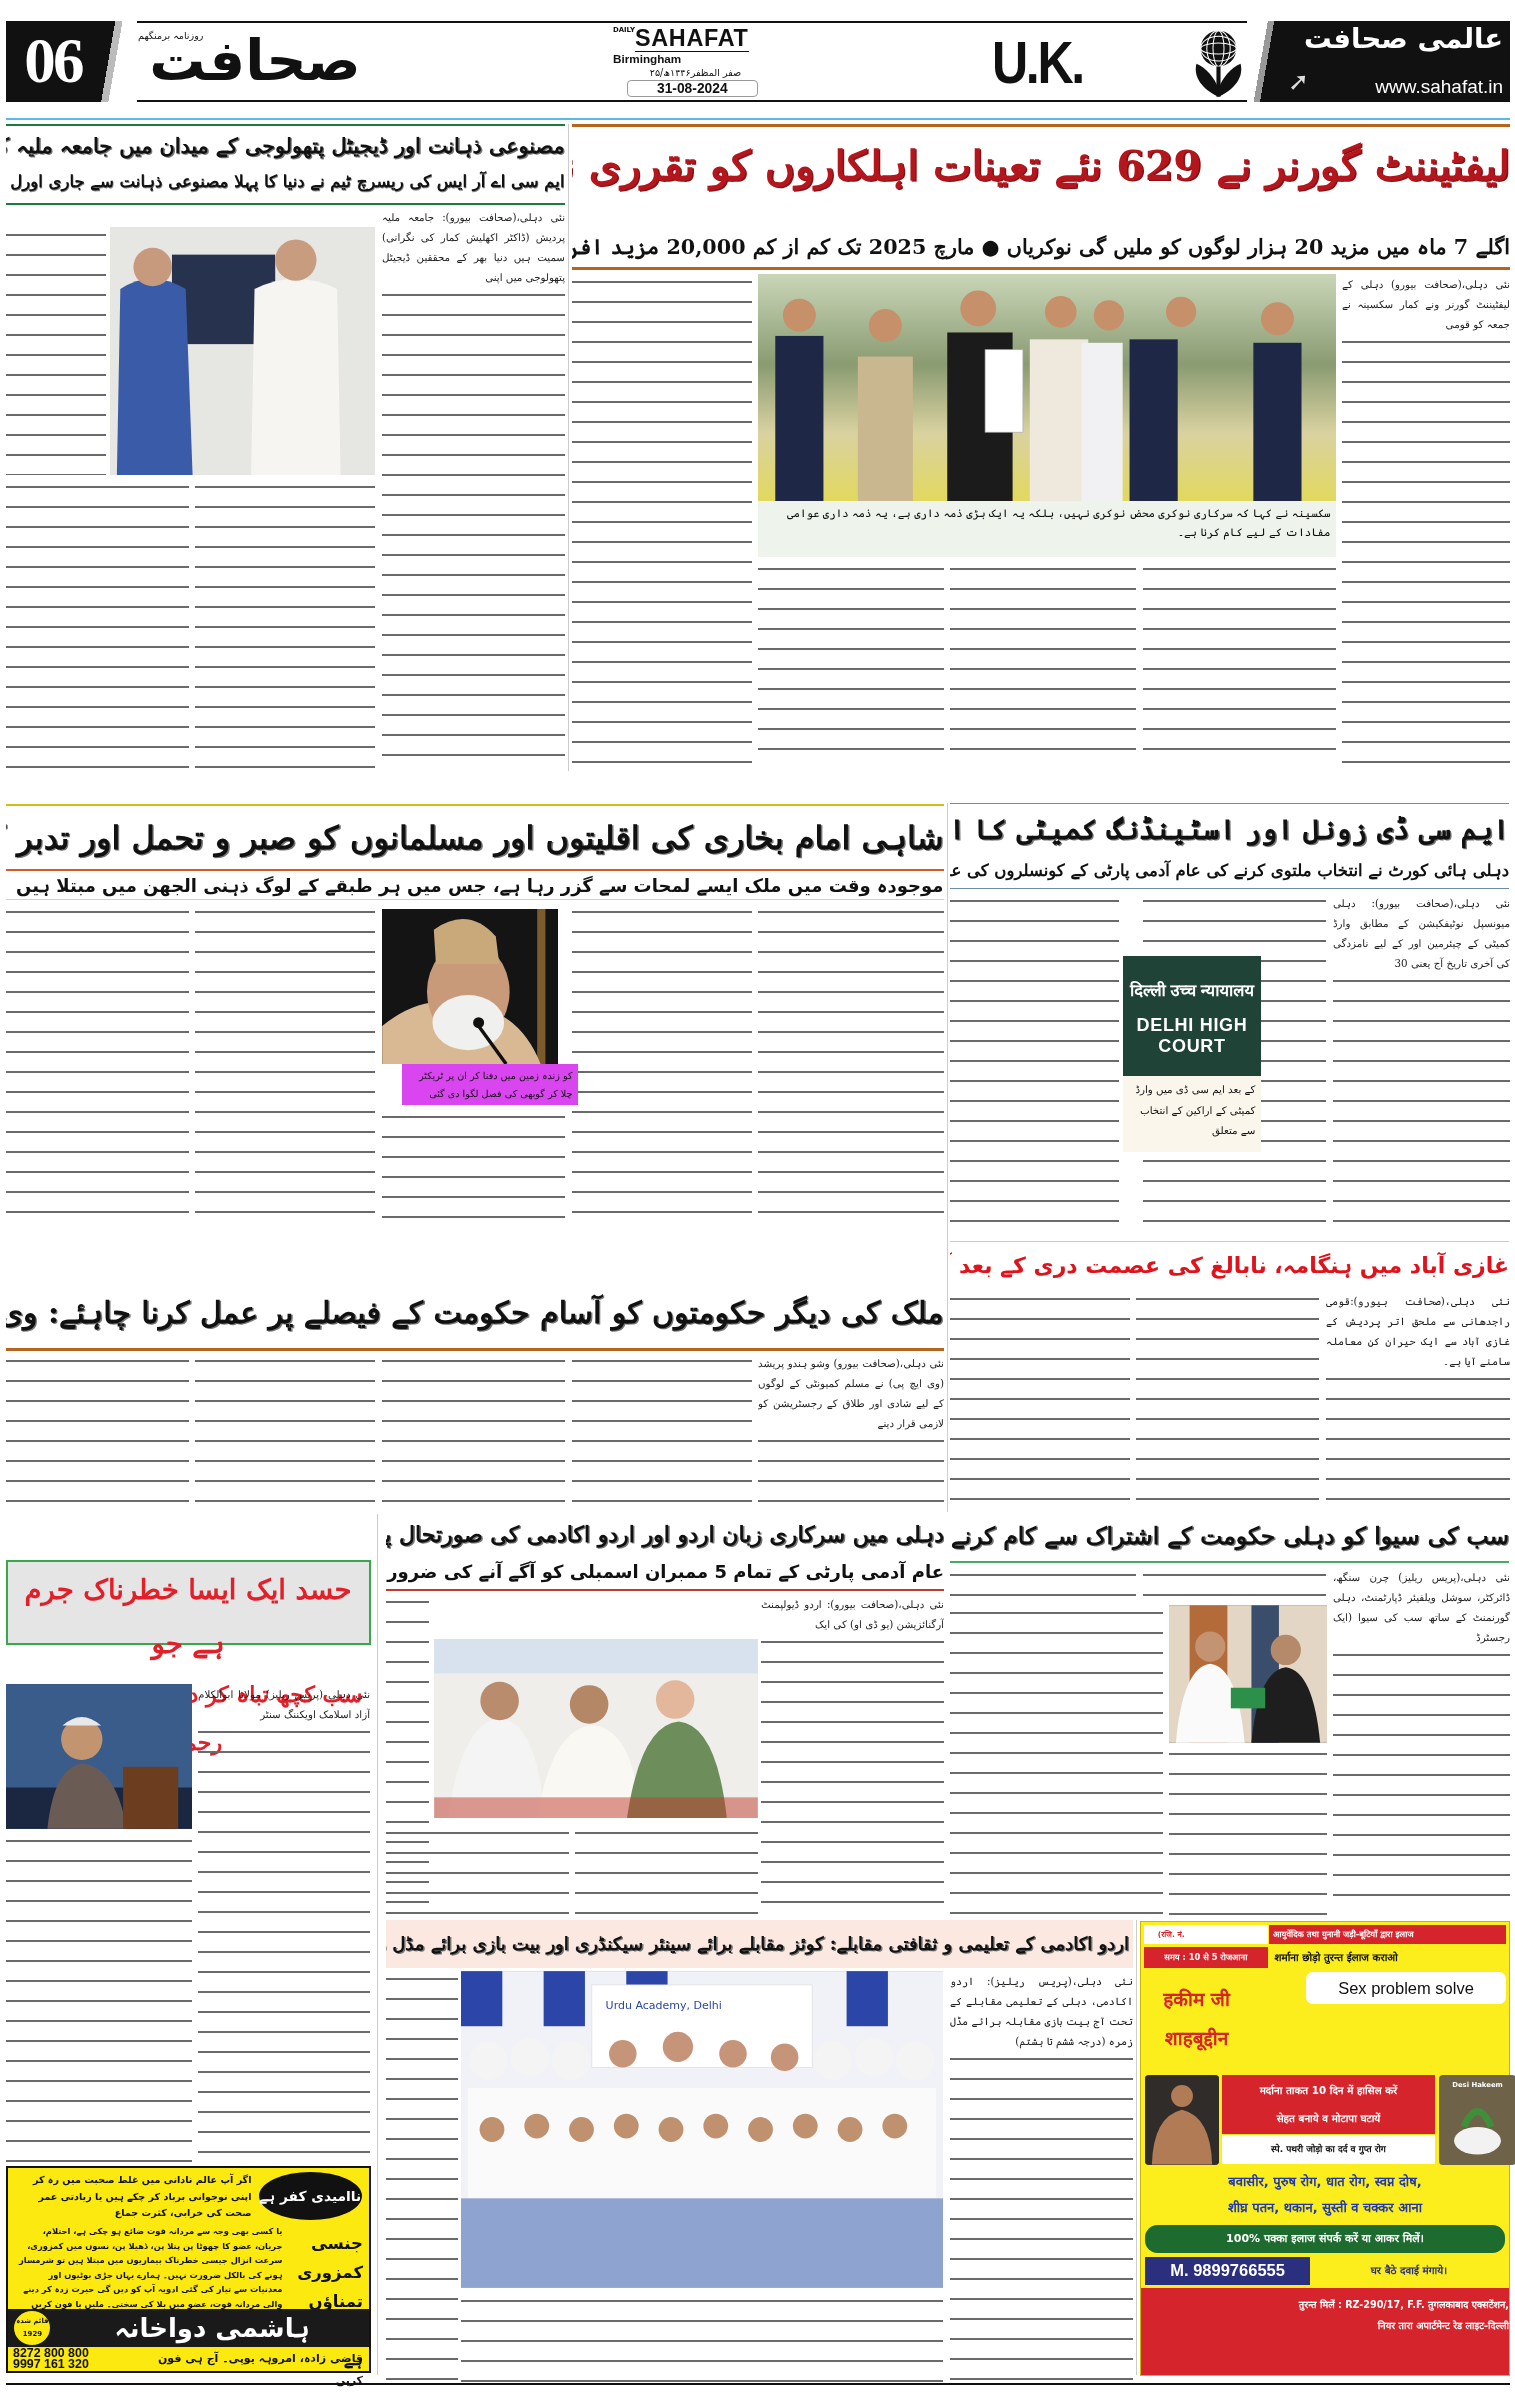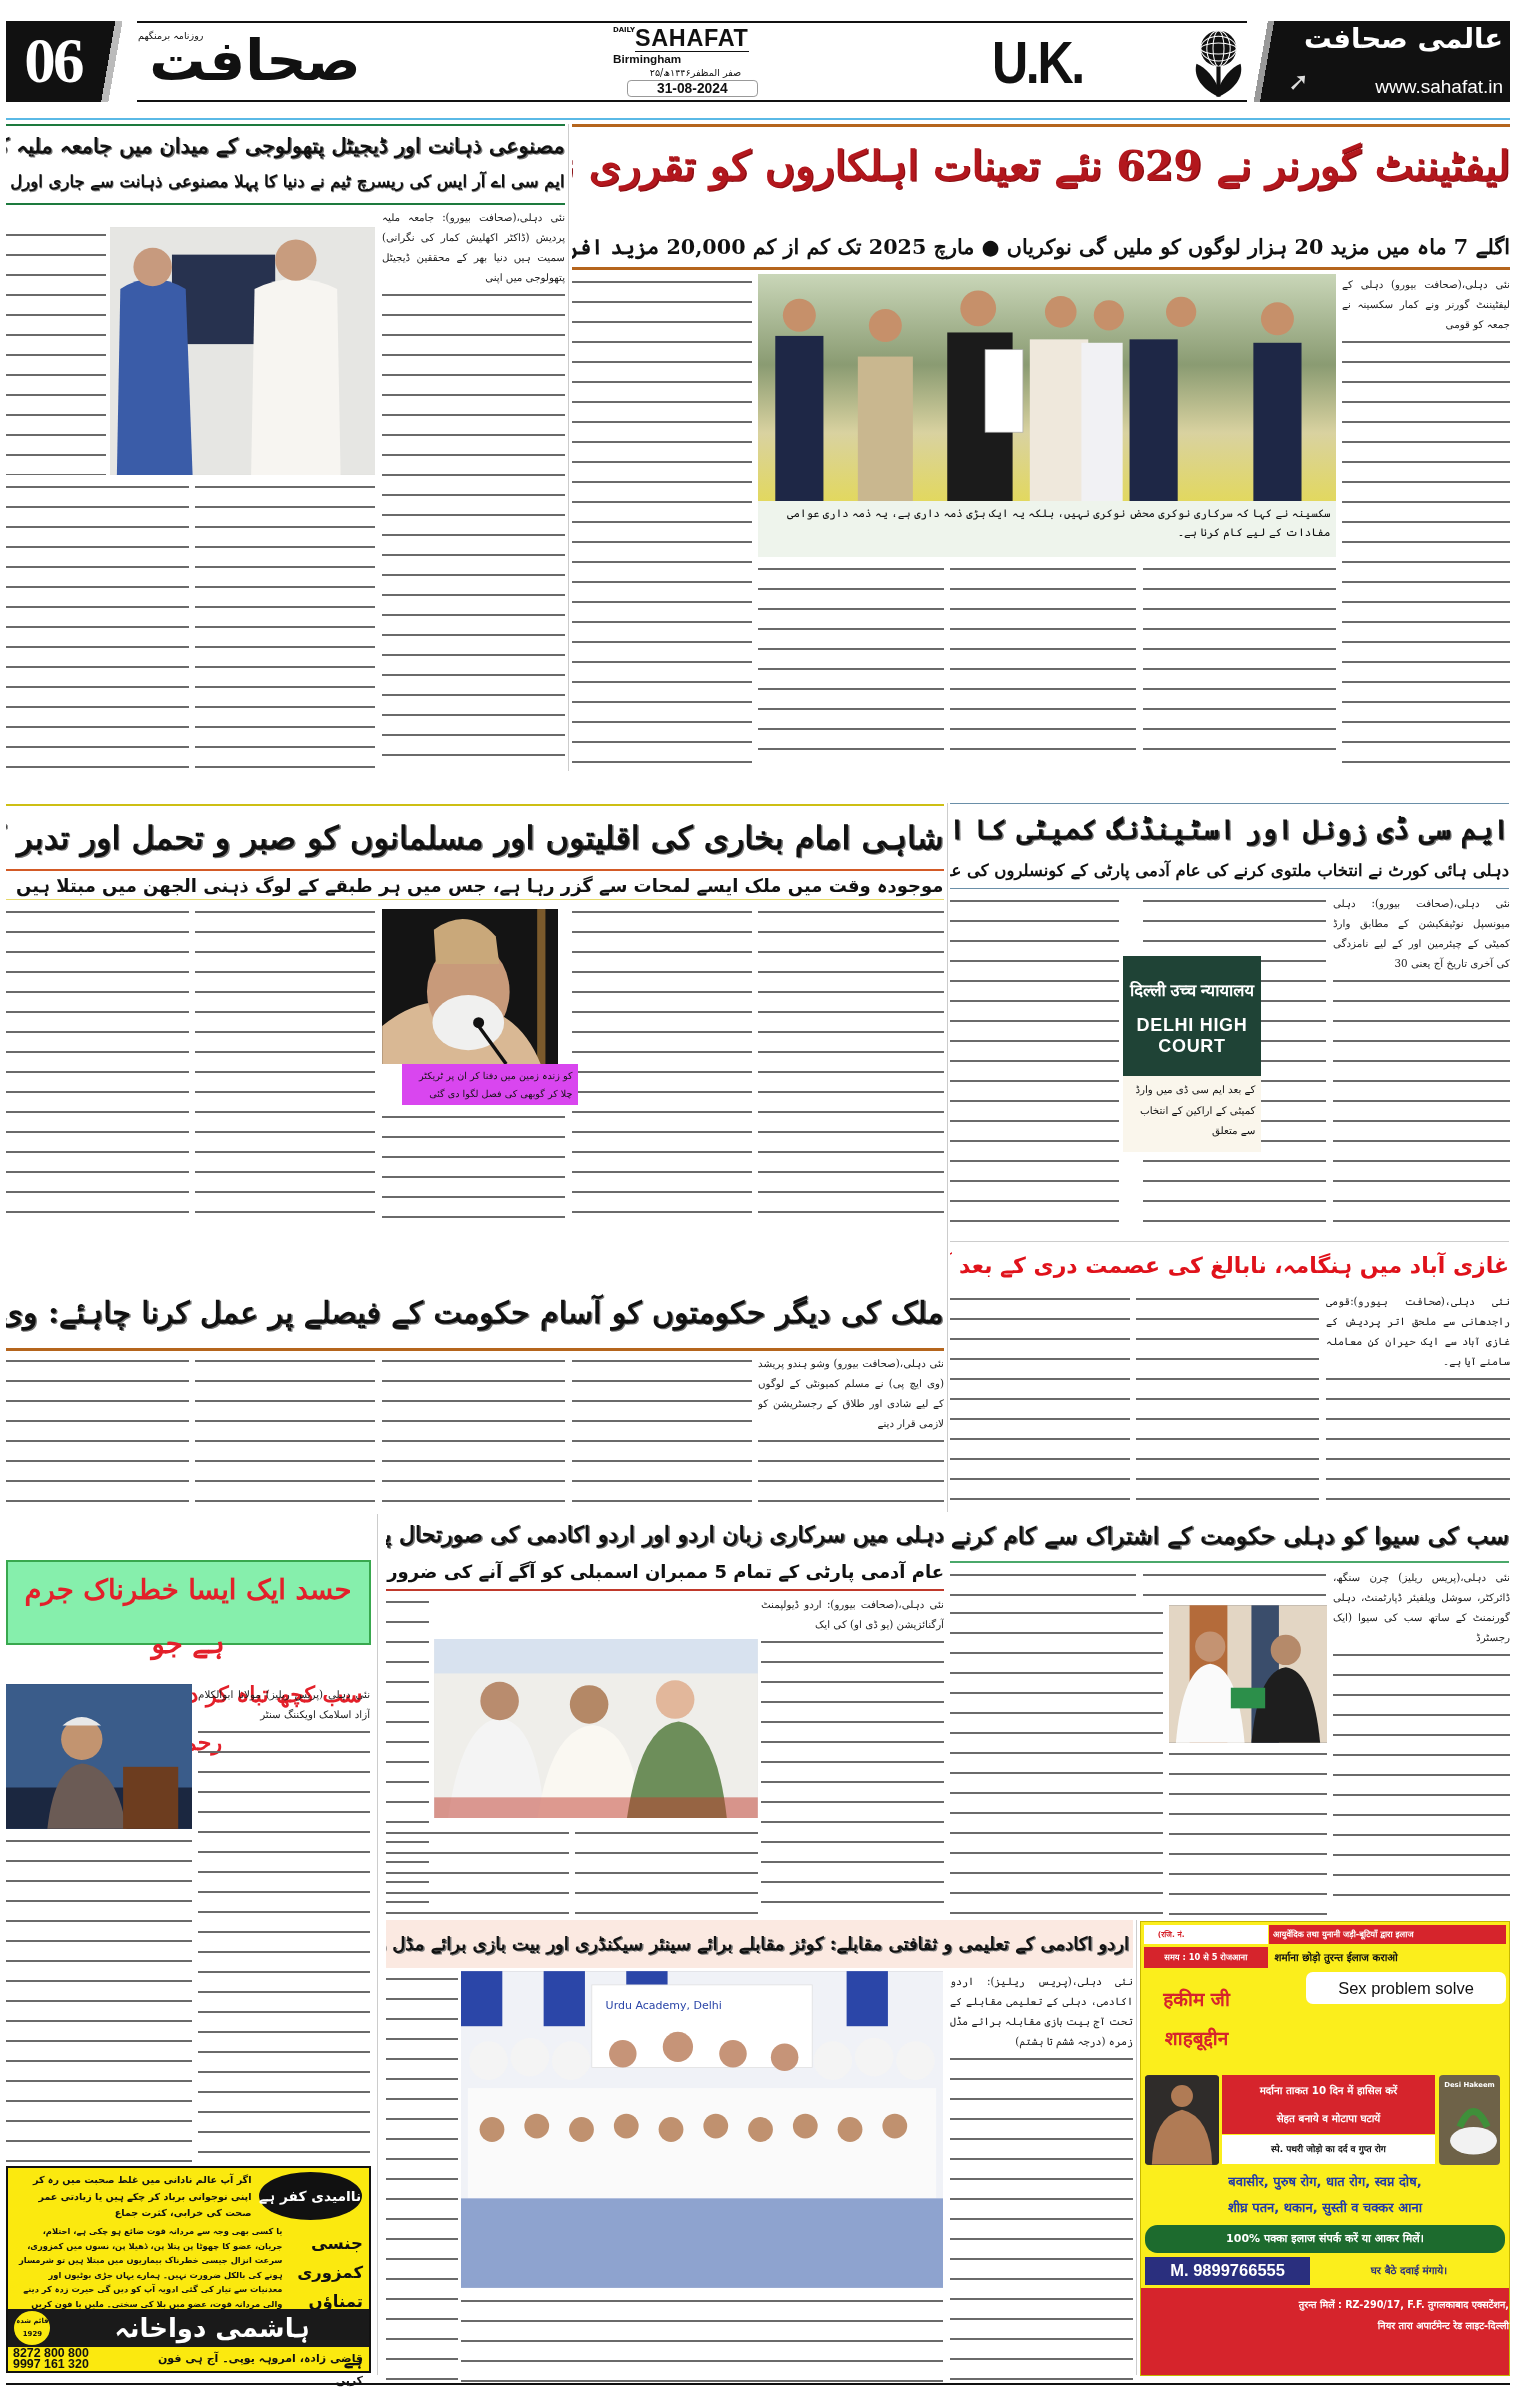--- a/index.html
+++ b/index.html
@@ -243,21 +243,21 @@
 <div class="abs body-col" style="left:382px;top:1353px;width:183px;height:158px">
     <span class="filler"></span>
   </div>
 <div class="abs body-col" style="left:195px;top:1353px;width:180px;height:158px">
     <span class="filler"></span>
   </div>
 <div class="abs body-col" style="left:5.5px;top:1353px;width:183px;height:158px">
     <span class="filler"></span>
   </div>
 
-<div class="abs" style="left:5.5px;top:1560px;width:365px;height:85px;border:2.1px solid #38a84e;background:#86efac">
+<div class="abs" style="left:5.5px;top:1560px;width:365px;height:85px;border:2.1px solid #38a84e;background:#e5e5e5">
   <div class="rtl" style="color:#e3202a;font-size:27.5px;line-height:54px;text-align:center;font-weight:bold;font-family:'DejaVu Serif',serif">حسد ایک ایسا خطرناک جرم ہے جو</div>
   <div class="rtl" style="color:#e3202a;font-size:22px;line-height:48px;text-align:center;font-weight:bold;font-family:'DejaVu Serif',serif">سب کچھ تباہ کر دیتا ہے: مولانا محمد رحمانی</div>
 </div>
 <div class="abs photo" style="left:5.5px;top:1684px;width:186px;height:145px;background:#2b4870">
   <svg width="186" height="145" viewBox="0 0 270 210">
     <rect width="270" height="210" fill="#3a5c8a"></rect>
     <rect x="0" y="150" width="270" height="60" fill="#1b2740"></rect>
     <circle cx="110" cy="80" r="30" fill="#c29470"></circle>
     <path d="M82 60 Q110 35 138 60Z" fill="#e8e8e8"></path>
     <path d="M60 210 Q70 120 110 115 Q160 120 175 210Z" fill="#6b5b55"></path>
@@ -423,21 +423,21 @@
         <rect width="108" height="130" fill="#2f2c2a"></rect>
         <circle cx="54" cy="30" r="16" fill="#b07b55"></circle>
         <path d="M10 130 Q12 60 54 50 Q96 60 98 130Z" fill="#b07b55"></path>
       </svg>
   </div>
   <div class="abs" style="left:81px;top:153px;width:213px;height:59px;background:#d6242c;color:#fff;font-size:10.3px;line-height:27.5px;text-align:center;padding-top:2.1px">
     <div>मर्दाना ताकत 10 दिन में हासिल करें</div>
     <div>सेहत बनाये व मोटापा घटायें</div>
   </div>
   <div class="abs" style="left:81px;top:213px;width:213px;height:29px;background:#fff;font-size:9px;line-height:29px;text-align:center">स्पे. पथरी जोड़ो का दर्द व गुप्त रोग</div>
-  <div class="abs photo" style="left:298px;top:153px;width:61px;height:90px;background:#6e6248;border-radius:4.1px;color:#fff;font-size:6.9px;text-align:center;padding-top:5.5px">
+  <div class="abs photo" style="left:298px;top:153px;width:77px;height:90px;background:#6e6248;border-radius:4.1px;color:#fff;font-size:6.9px;text-align:center;padding-top:5.5px">
     <span>Desi Hakeem</span>
     <svg width="69" height="69" viewBox="0 0 100 100">
         <ellipse cx="50" cy="75" rx="34" ry="20" fill="#f2f2f2"></ellipse>
         <path d="M30 55 Q50 10 70 55" stroke="#3f8f3a" stroke-width="10" fill="none"></path>
       </svg>
   </div>
   <div class="abs" style="left:4.1px;top:247px;right:4.1px;color:#2239a8;font-size:13px;line-height:26px;text-align:center;white-space:nowrap">
     <div>बवासीर, पुरुष रोग, धात रोग, स्वप्न दोष,</div>
     <div>शीघ्र पतन, थकान, सुस्ती व चक्कर आना</div>
   </div>

